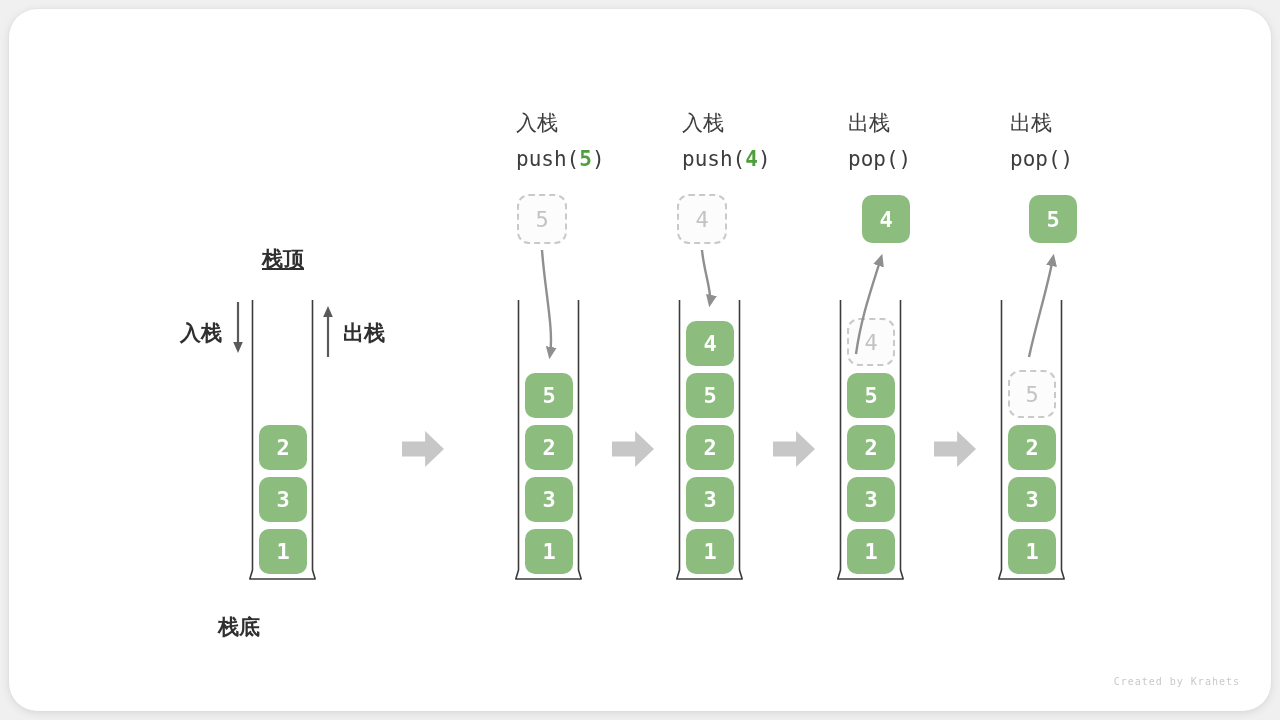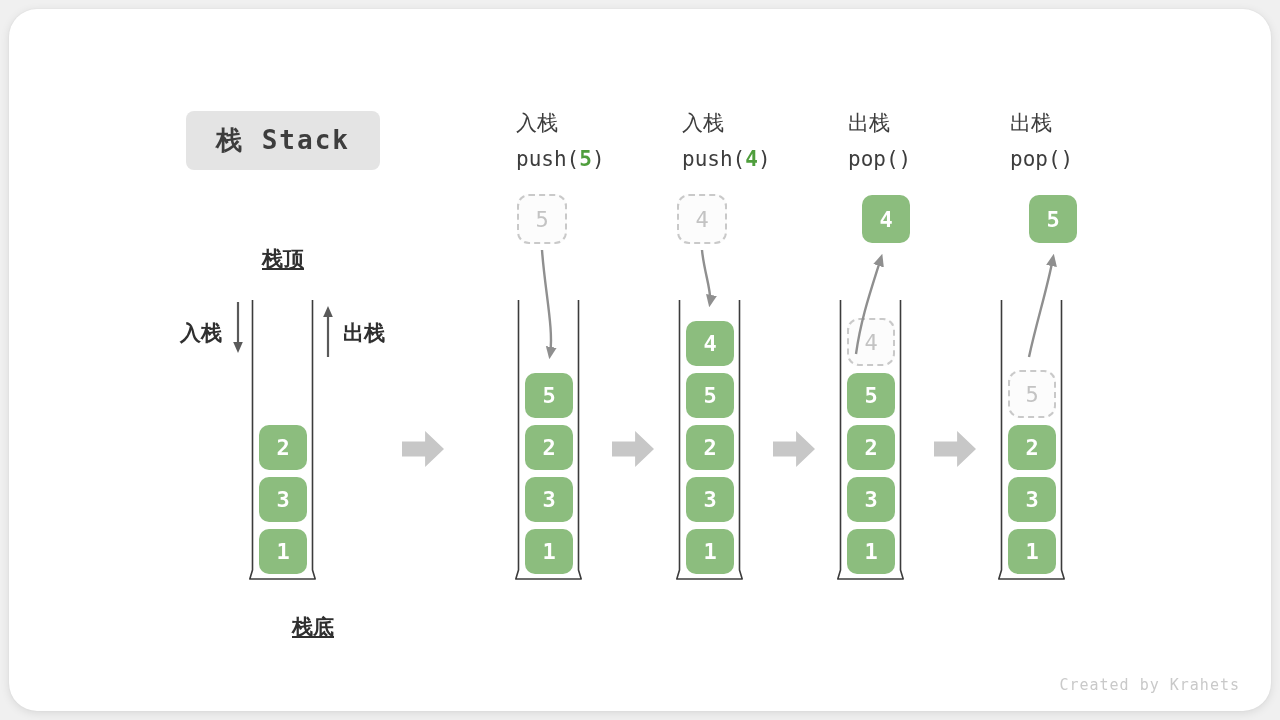--- a/index.html
+++ b/index.html
@@ -29,21 +29,21 @@
   .hdr.s2 { left:516px; } .hdr.s3 { left:682px; } .hdr.s4 { left:848px; } .hdr.s5 { left:1010px; }
   .hdr-zh { font-size:21px; color:var(--ink); font-weight:400; }
   .hdr-code {
     margin-top:10px; font-family:"DejaVu Sans Mono",monospace;
     font-size:21px; color:var(--ink);
   }
   .hdr-code .accent { color:var(--accent_green); font-weight:700; }
   
   .zh-label { position:absolute; font-size:21px; font-weight:700; color:var(--label_ink); }
   .lbl-top    { left:233px; top:245px; width:100px; text-align:center;text-decoration:underline; }
-  .lbl-bottom { left:234px; top:613px; width:100px; text-align:right;text-decoration:underline; }
+  .lbl-bottom { left:218px; top:613px; width:100px; text-align:left; }
   .lbl-push   { left:160px; top:319px; width:62px; text-align:right; }
   .lbl-pop    { left:343px; top:319px; width:62px; text-align:left; }
   
   .wall { position:absolute; top:300px; }
   .wall.s1 { left:249px; } .wall.s2 { left:515px; } .wall.s3 { left:676px; }
   .wall.s4 { left:837px; } .wall.s5 { left:998px; }
   
   .cells {
     position:absolute; bottom:146px; width:48px;
     display:flex; flex-direction:column; gap:7px;
@@ -84,33 +84,30 @@
     background:var(--block_arrow);
     clip-path:polygon(0 29%, 55% 29%, 55% 0, 100% 50%, 55% 100%, 55% 71%, 0 71%);
   }
   .step-arrow.a1 { left:402px; } .step-arrow.a2 { left:612px; }
   .step-arrow.a3 { left:773px; } .step-arrow.a4 { left:934px; }
   
   .overlay { position:absolute; inset:0; pointer-events:none; }
   
   .watermark {
     position:absolute; top:676px; right:40px;
-    font-family:"DejaVu Sans Mono",monospace; font-size:15px;
+    font-family:"DejaVu Sans Mono",monospace; font-size:10px;
     color:var(--watermark); letter-spacing:1px;
   }
 </style>
 </head>
 <body>
 
 <div class="canvas">
   <div class="card"></div>
 
-  <div class="badge">
-    <span>栈 Stack</span>
-  </div>
 
   <div class="hdr s2">
     <div class="hdr-zh">入栈</div>
     <div class="hdr-code"><span>push(</span><span class="accent">5</span><span>)</span></div>
   </div>
   <div class="hdr s3">
     <div class="hdr-zh">入栈</div>
     <div class="hdr-code"><span>push(</span><span class="accent">4</span><span>)</span></div>
   </div>
   <div class="hdr s4">

